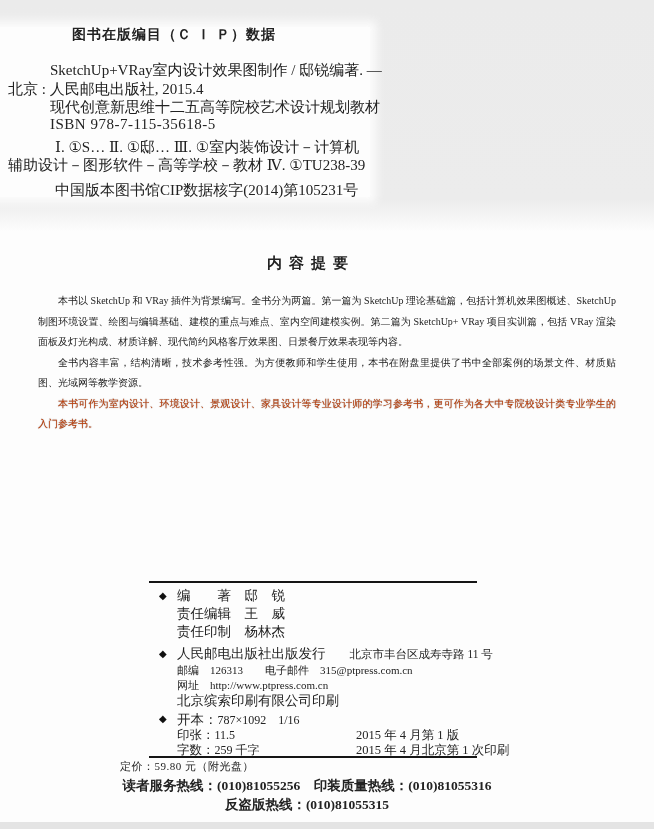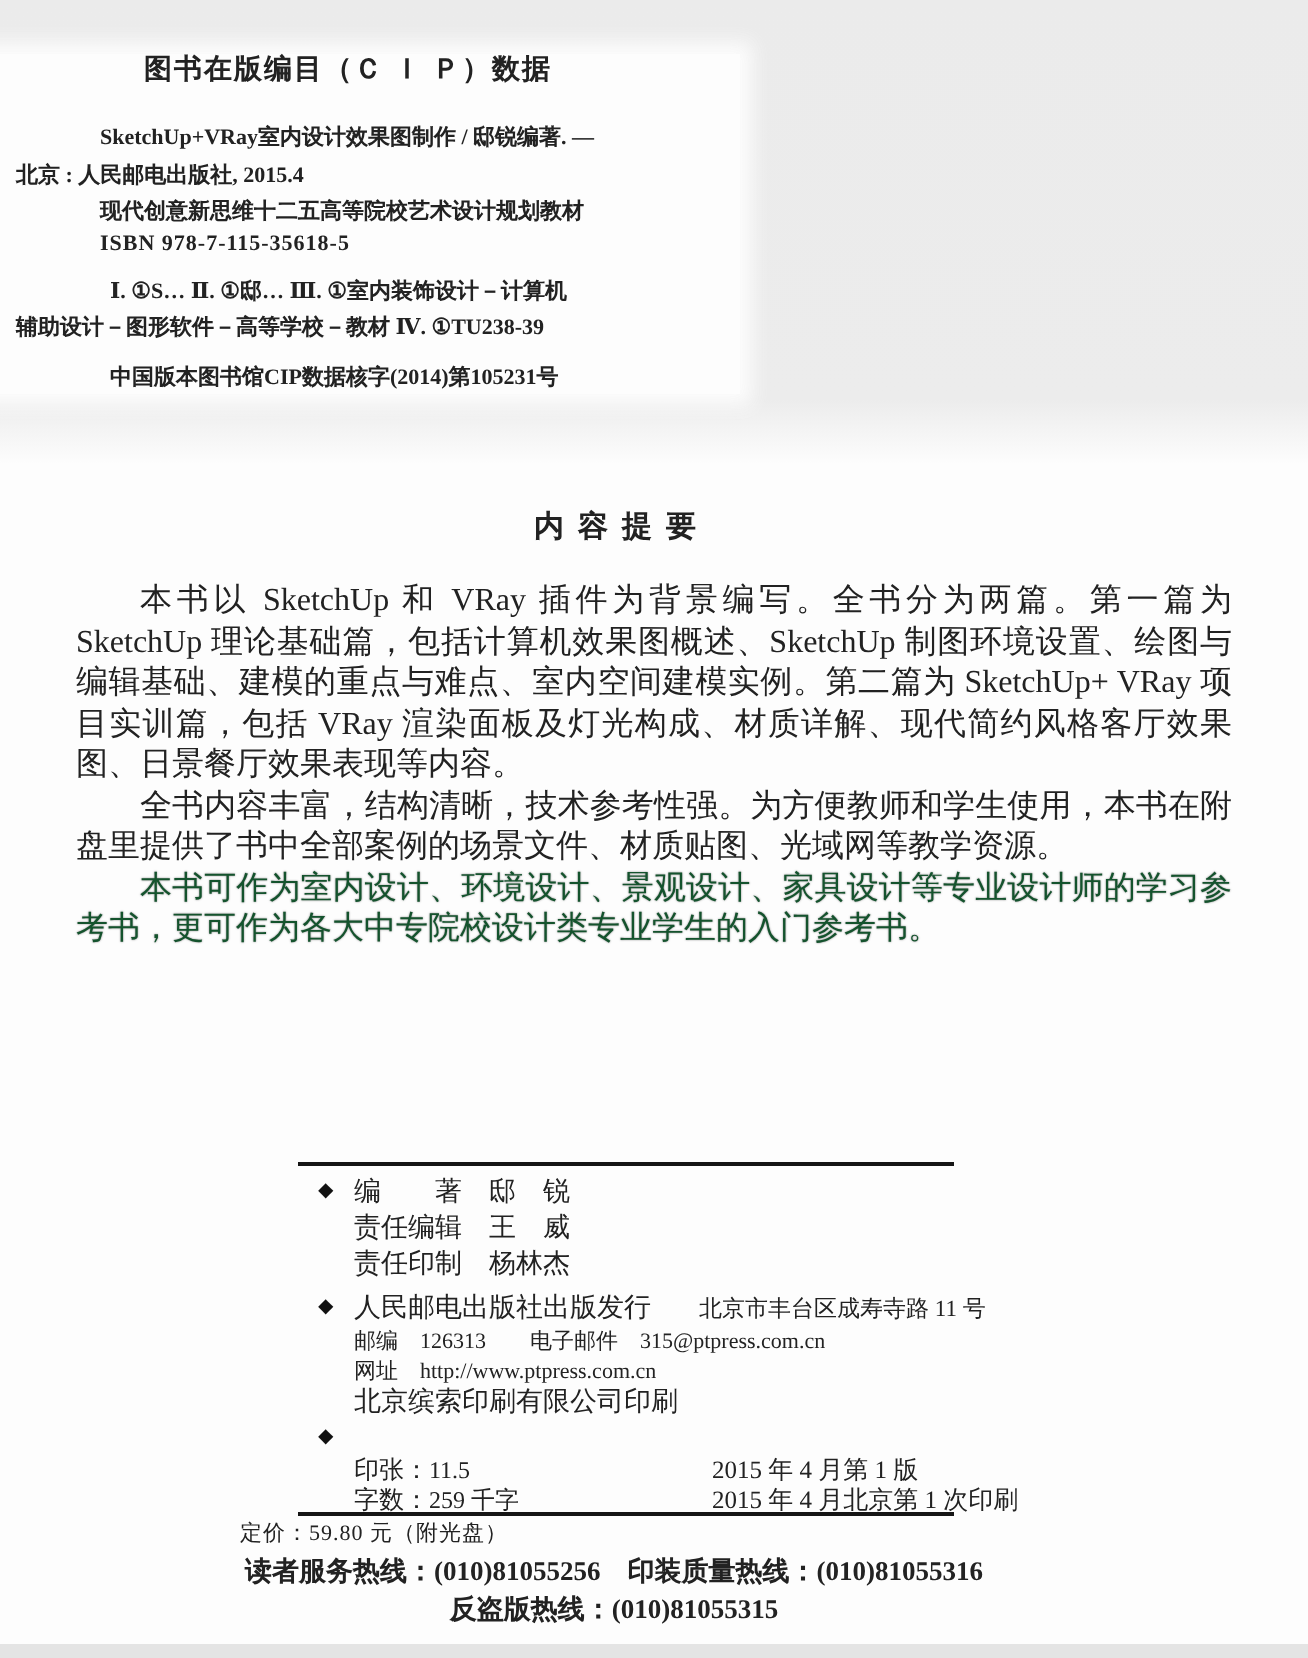--- a/index.html
+++ b/index.html
@@ -14,33 +14,33 @@
     left:0;top:0;width:654px;height:232px;
     background:linear-gradient(to bottom,#ebebeb 0,#ececec 200px,rgba(236,236,236,0) 232px);
   }
   .white-patch{
     left:-6px;top:27px;width:376px;height:170px;background:#fdfdfd;
     box-shadow:0 0 9px 6px rgba(253,253,253,.95);
   }
   .artifact-bottom{left:0;top:822px;width:654px;height:7px;background:#e4e4e4;}
   
   .cip-header{left:72px;top:26px;font-weight:bold;font-size:14px;letter-spacing:1px;}
-  .cip-line{font-size:11px;white-space:nowrap;font-weight:bold;}
+  .cip-line{font-size:15px;white-space:nowrap;}
   .cip-l1{left:50px;top:61px;}
   .cip-l2{left:8px;top:80px;}
   .cip-l3{left:50px;top:98px;}
   .cip-l4{left:50px;top:116px;letter-spacing:.5px;}
   .cip-c1{left:55px;top:138px;}
   .cip-c2{left:8px;top:156px;}
   .cip-record{left:55px;top:181px;}
   
   .abstract-title{left:0;top:254px;width:622px;text-align:center;font-weight:bold;font-size:15px;letter-spacing:7px;}
-  .abstract-body{left:38px;top:291px;width:578px;font-size:16px;line-height:20.5px;text-align:justify;}
+  .abstract-body{left:38px;top:291px;width:578px;font-size:10px;line-height:20.5px;text-align:justify;}
   .abstract-body p{margin:0;text-indent:2em;}
-  .blurred{color:#14532d;text-shadow:0 0 1px rgba(90,90,90,.8);}
+  .blurred{color:#c2410c;text-shadow:0 0 1px rgba(90,90,90,.8);}
   
   .colophon{
     left:149px;top:581px;width:328px;height:173px;
     border-top:2px solid #151515;border-bottom:2px solid #151515;
   }
   .crow{position:absolute;left:28px;white-space:nowrap;font-size:13.5px;}
   .bullet{position:absolute;left:10px;font-size:10px;color:#111;}
   .b1{top:7px;} .b4{top:65px;} .b8{top:130px;}
   .r1{top:4px;} .r2{top:22px;} .r3{top:40px;}
   .r4{top:62px;} .r5{top:80px;} .r6{top:95px;} .r7{top:109px;}
@@ -83,20 +83,21 @@
   <div class="crow r2">责任编辑　王　威</div>
   <div class="crow r3">责任印制　杨林杰</div>
 
   <span class="bullet b4">◆</span>
   <div class="crow r4"><span>人民邮电出版社出版发行</span><span class="addr">北京市丰台区成寿寺路 11 号</span></div>
   <div class="crow r5 small">邮编　126313　　电子邮件　315@ptpress.com.cn</div>
   <div class="crow r6 small"><span>网址</span>　<span>http://www.ptpress.com.cn</span></div>
   <div class="crow r7">北京缤索印刷有限公司印刷</div>
 
   <span class="bullet b8">◆</span>
+  <div class="crow r8"><span>开本：</span><span class="num">787×1092　1/16</span></div>
   <div class="crow r9"><span>印张：</span><span class="num">11.5</span><span class="col2">2015 年 4 月第 1 版</span></div>
   <div class="crow r10"><span>字数：</span><span class="num">259 千字</span><span class="col2">2015 年 4 月北京第 1 次印刷</span></div>
 </div>
 
 <div class="abs price-line">定价：59.80 元（附光盘）</div>
 <div class="abs hotlines">
   <div>读者服务热线：(010)81055256　印装质量热线：(010)81055316</div>
   <div>反盗版热线：(010)81055315</div>
 </div>
 

